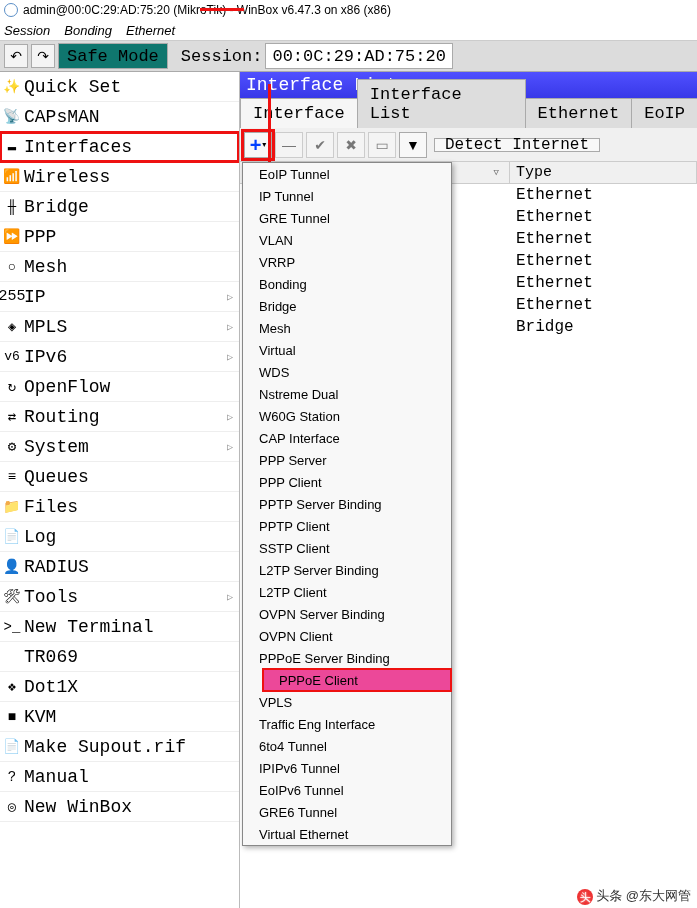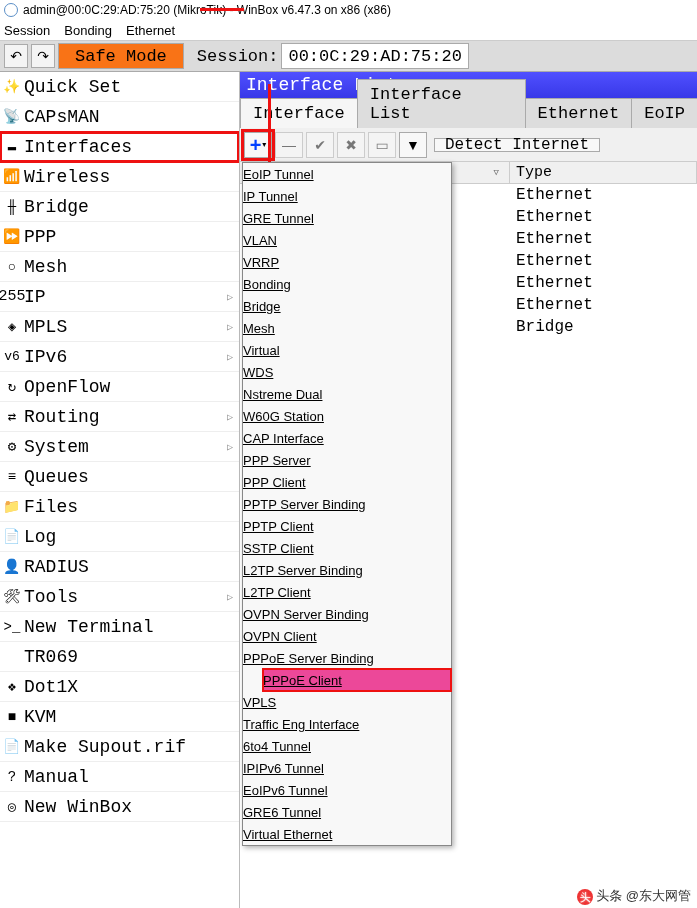--- a/index.html
+++ b/index.html
@@ -1,23 +1,23 @@
 <!DOCTYPE html>
 <html><head>
 <meta charset="utf-8">
 <style>
   * { box-sizing: border-box; margin: 0; padding: 0; }
   body { font-family: Arial, sans-serif; font-size: 13px; background: #fff; width: 697px; height: 908px; overflow: hidden; position: relative; }
   .titlebar { height: 20px; display: flex; align-items: center; padding: 2px 4px; font-size: 12px; }
   .titlebar .logo { width: 14px; height: 14px; border-radius: 50%; border: 1.5px solid #5b8fc7; margin-right: 5px; display: inline-block; }
   .menubar { height: 20px; display: flex; align-items: center; padding: 0 4px; font-size: 13px; gap: 14px; }
-  .menubar span { cursor: pointer; }
+  .menubar span { cursor: pointer; font-style: italic; }
   .toolbar { height: 32px; background: #dcdcdc; border-top: 1px solid #ccc; border-bottom: 1px solid #aaa; display: flex; align-items: center; padding: 2px 4px; gap: 3px; }
   .tbtn { width: 24px; height: 24px; background: #f4f4f4; border: 1px solid #aaa; display: flex; align-items: center; justify-content: center; cursor: pointer; font-size: 14px; }
-  .safemode { background: #f97316; border: 1px solid #aaa; height: 26px; padding: 0 16px; font-family: 'Courier New', monospace; font-size: 17px; display: flex; align-items: center; cursor: pointer; }
+  .safemode { background: #0f766e; border: 1px solid #aaa; height: 26px; padding: 0 8px; font-family: 'Courier New', monospace; font-size: 17px; display: flex; align-items: center; cursor: pointer; }
   .session-lbl { font-family: 'Courier New', monospace; font-size: 17px; margin-left: 10px; }
   .session-box { background: #fff; border: 1px solid #aaa; height: 26px; padding: 0 6px; font-family: 'Courier New', monospace; font-size: 17px; display: flex; align-items: center; }
   .main { display: flex; height: calc(100% - 72px); }
   .sidebar { width: 240px; border-right: 1px solid #bbb; overflow-y: auto; background: #fff; }
   .side-item { height: 30px; display: flex; align-items: center; padding: 0 4px 0 24px; font-family: 'Courier New', monospace; font-size: 18px; cursor: pointer; position: relative; border-bottom: 1px solid #eee; }
   .side-icon { width: 18px; height: 18px; position: absolute; left: 3px; display: flex; align-items: center; justify-content: center; font-size: 14px; }
   .submenu { position: absolute; right: 6px; color: #888; font-size: 10px; }
   .side-item.highlight { outline: 3px solid #e11; outline-offset: -2px; }
   .content { flex: 1; position: relative; background: #c0c0c0; }
   .iface-window { position: absolute; left: 0; top: 0; right: 0; bottom: 0; background: #f0f0f0; }
@@ -36,21 +36,21 @@
   .table-head { display: flex; background: #f0f0f0; border-bottom: 1px solid #ccc; height: 22px; align-items: center; }
   .th { border-right: 1px solid #ccc; padding: 0 6px; font-family: 'Courier New', monospace; font-size: 15px; height: 100%; display: flex; align-items: center; }
   .th.name { width: 270px; justify-content: flex-end; }
   .th.type { flex: 1; }
   .sort-ind { font-size: 9px; color: #666; margin-right: 4px; }
   .trow { display: flex; height: 22px; align-items: center; }
   .td { padding: 0 6px; font-family: 'Courier New', monospace; font-size: 16px; }
   .td.name { width: 270px; }
   .td.type { flex: 1; }
   .dropdown { position: absolute; left: 2px; top: 0; width: 210px; background: #f8f8f8; border: 1px solid #888; box-shadow: 2px 2px 5px rgba(0,0,0,0.3); z-index: 100; }
-  .dd-item { height: 22px; display: flex; align-items: center; padding: 0 0; font-size: 13px; cursor: pointer; text-decoration: underline; }
+  .dd-item { height: 22px; display: flex; align-items: center; padding: 0 16px; font-size: 13px; cursor: pointer; }
   .dd-item.selected { background: #ec4899; outline: 2px solid #e11; outline-offset: -1px; margin-left: 20px; }
   .arrow-line { position: absolute; background: #e11; z-index: 50; }
   .arrow-head { position: absolute; width: 0; height: 0; z-index: 51; }
   .footer { position: absolute; bottom: 3px; right: 6px; font-size: 13px; color: #333; text-shadow: 0 0 2px #fff; z-index: 200; }
   .footer .hd { display: inline-block; width: 16px; height: 16px; border-radius: 50%; background: #e33; color: #fff; font-size: 11px; text-align: center; line-height: 16px; margin-right: 3px; vertical-align: middle; }
 </style>
 </head>
 <body>
 
 <div class="titlebar">

